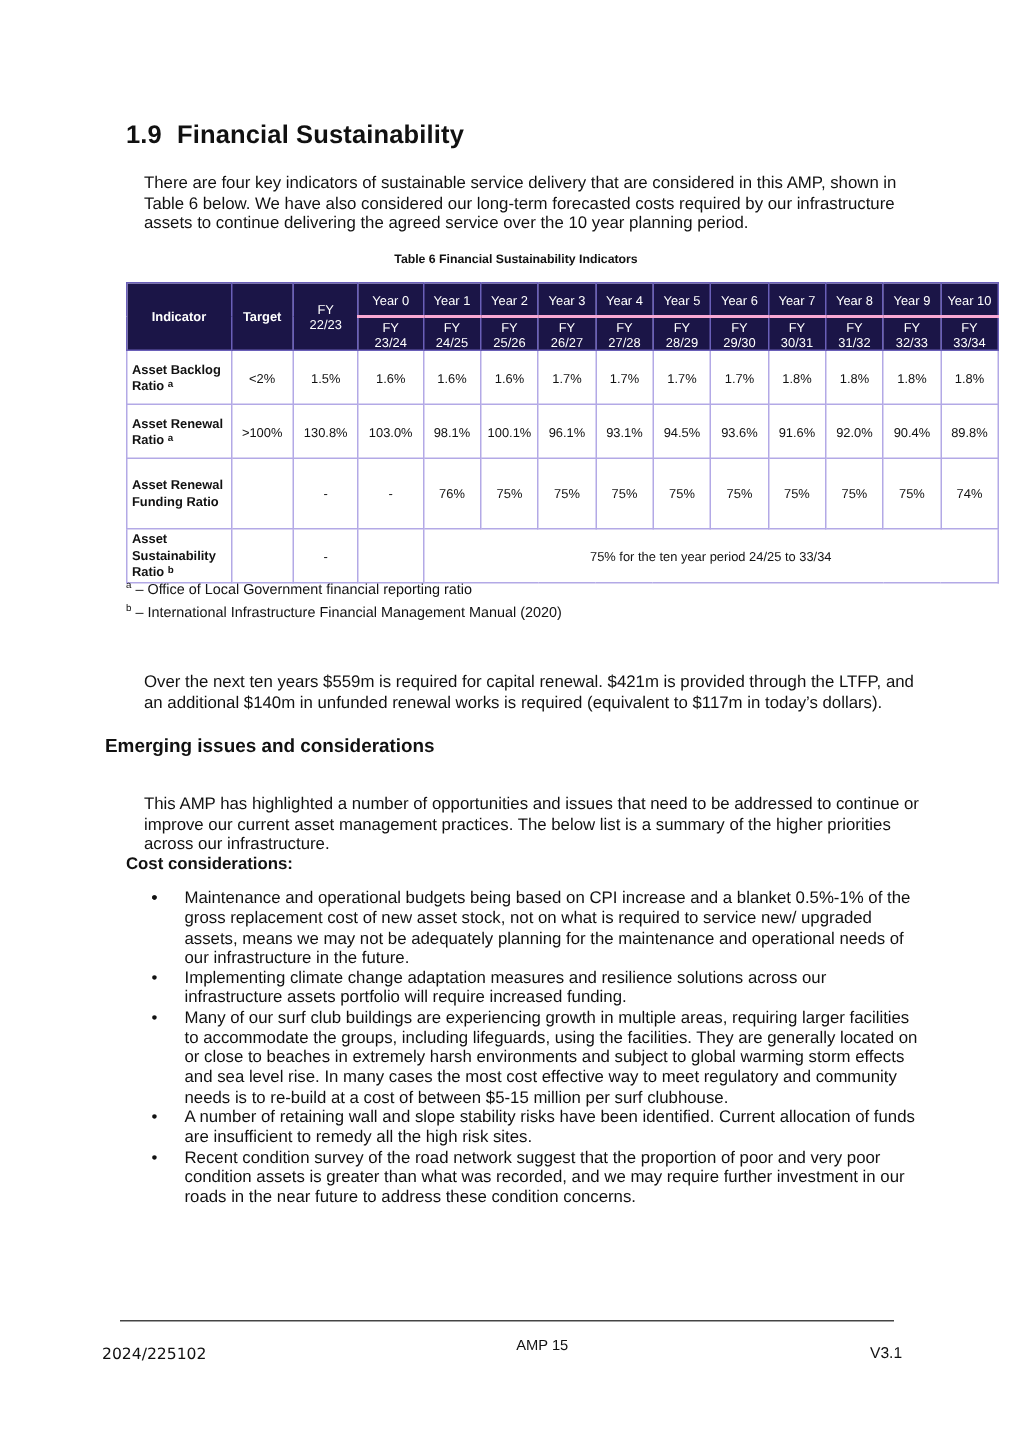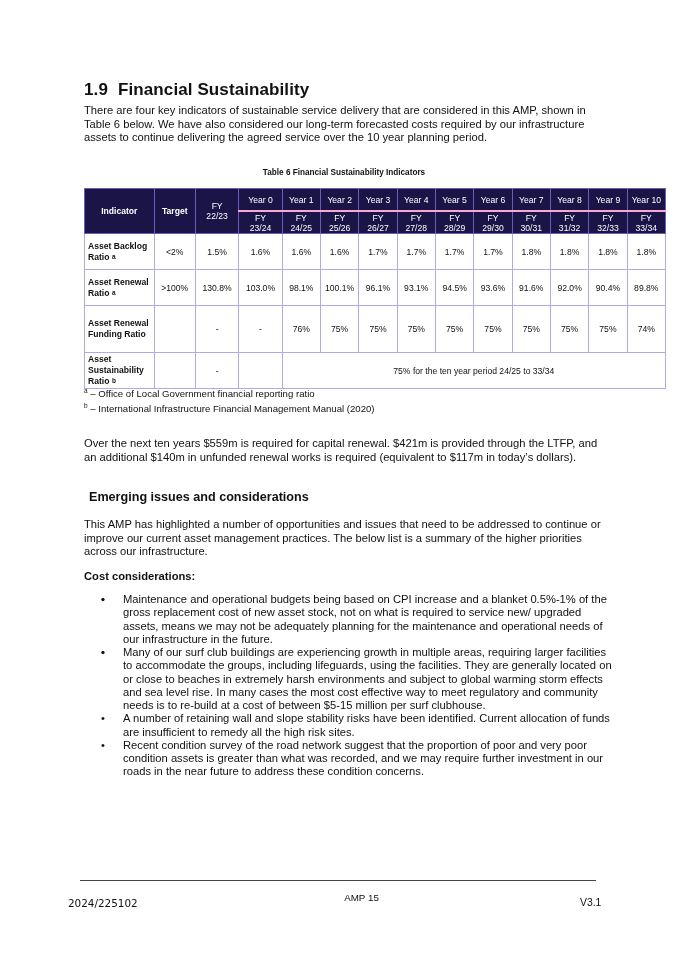--- a/index.html
+++ b/index.html
@@ -2,21 +2,21 @@
 <html><head>
 <meta charset="utf-8">
 <style>
   html, body { margin: 0; padding: 0; background: #ffffff; }
   body { width: 675px; height: 955px; position: relative; overflow: hidden;
          font-family: "Liberation Sans", sans-serif; color: #111; }
   .abs { position: absolute; }
   h1.section-title { position: absolute; left: 84px; top: 80px; margin: 0;
     font-size: 17px; font-weight: bold; letter-spacing: 0.1px; }
   h1.section-title .num { display: inline-block; width: 34px; }
-  p.body { margin: 0; font-size: 11.2px; line-height: 13.6px; }
+  p.body { margin: 12px; font-size: 11.2px; line-height: 13.6px; }
   .intro { left: 84px; top: 104px; width: 520px; }
   .caption { left: 84px; top: 168px; width: 520px; text-align: center;
     font-size: 8.2px; font-weight: bold; }
   table.fs { position: absolute; left: 84px; top: 188px; width: 582px;
     border-collapse: collapse; table-layout: fixed; font-size: 8.6px; }
   table.fs th, table.fs td { border: 1px solid #b3a9e6; text-align: center;
     vertical-align: middle; padding: 0 1px; line-height: 10px; }
   table.fs thead th { background: #1b1547; color: #ffffff; font-weight: normal;
     border-color: #6a5fb8; }
   table.fs thead th.bold { font-weight: bold; }
@@ -28,21 +28,21 @@
   table.fs tbody td { color: #111; }
   table.fs tbody tr.row1 td { height: 35px; }
   table.fs tbody tr.row2 td { height: 35px; }
   table.fs tbody tr.row3 td { height: 46px; }
   table.fs tbody tr.row4 td { height: 35px; }
   sup { font-size: 6.5px; vertical-align: top; position: relative; top: -1px; }
   .footnote { left: 84px; font-size: 9.6px; }
   .fn-a { top: 388px; }
   .fn-b { top: 403px; }
   .renew { left: 84px; top: 437px; width: 520px; }
-  h2.sub { position: absolute; left: 89px; top: 490px; margin: 0;
+  h2.sub { position: absolute; left: 70px; top: 490px; margin: 0;
     font-size: 12.6px; font-weight: bold; }
   .amp { left: 84px; top: 518px; width: 520px; }
   .costhead { left: 84px; top: 570px; font-size: 11.2px; font-weight: bold; }
   ul.bullets { position: absolute; left: 84px; top: 593px; width: 530px;
     margin: 0; padding: 0; list-style: none; font-size: 11.2px; line-height: 13.2px; }
   ul.bullets li { position: relative; padding-left: 39px; margin: 0 0 0.2px 0; }
   ul.bullets li .dot { position: absolute; left: 17px; top: 0; }
   .rule { left: 80px; top: 880px; width: 516px; height: 1px; background: #444; }
   .foot-center { left: 0; width: 675px; top: 892px; text-align: center; font-size: 9.8px; padding-left: 24px; }
   .foot-left { left: 68px; top: 897px; font-size: 11.2px; font-family: "DejaVu Sans", sans-serif; font-size: 10.4px; }
@@ -176,21 +176,21 @@
 
 <h2 class="sub">Emerging issues and considerations</h2>
 
 <p class="body abs amp">This AMP has highlighted a number of opportunities and issues that need to be addressed to continue or improve our current asset management practices. The below list is a summary of the higher priorities across our infrastructure.</p>
 
 <div class="abs costhead">Cost considerations:</div>
 
 <ul class="bullets">
   <li><span class="dot">•</span></li>
   <li><span class="dot">•</span><span>Maintenance and operational budgets being based on CPI increase and a blanket 0.5%-1% of the gross replacement cost of new asset stock, not on what is required to service new/ upgraded assets, means we may not be adequately planning for the maintenance and operational needs of our infrastructure in the future.</span></li>
-  <li><span class="dot">•</span></li>
+  <li><span class="dot">•</span><span>Implementing climate change adaptation measures and resilience solutions across our infrastructure assets portfolio will require increased funding.</span></li>
   <li><span class="dot">•</span><span>Many of our surf club buildings are experiencing growth in multiple areas, requiring larger facilities to accommodate the groups, including lifeguards, using the facilities. They are generally located on or close to beaches in extremely harsh environments and subject to global warming storm effects and sea level rise. In many cases the most cost effective way to meet regulatory and community needs is to re-build at a cost of between $5-15 million per surf clubhouse.</span></li>
   <li><span class="dot">•</span><span>A number of retaining wall and slope stability risks have been identified. Current allocation of funds are insufficient to remedy all the high risk sites.</span></li>
   <li><span class="dot">•</span><span>Recent condition survey of the road network suggest that the proportion of poor and very poor condition assets is greater than what was recorded, and we may require further investment in our roads in the near future to address these condition concerns.</span></li>
 </ul>
 
 <div class="abs rule"></div>
 <div class="abs foot-center">AMP 15</div>
 <div class="abs foot-left">2024/225102</div>
 <div class="abs foot-right">V3.1</div>
 

